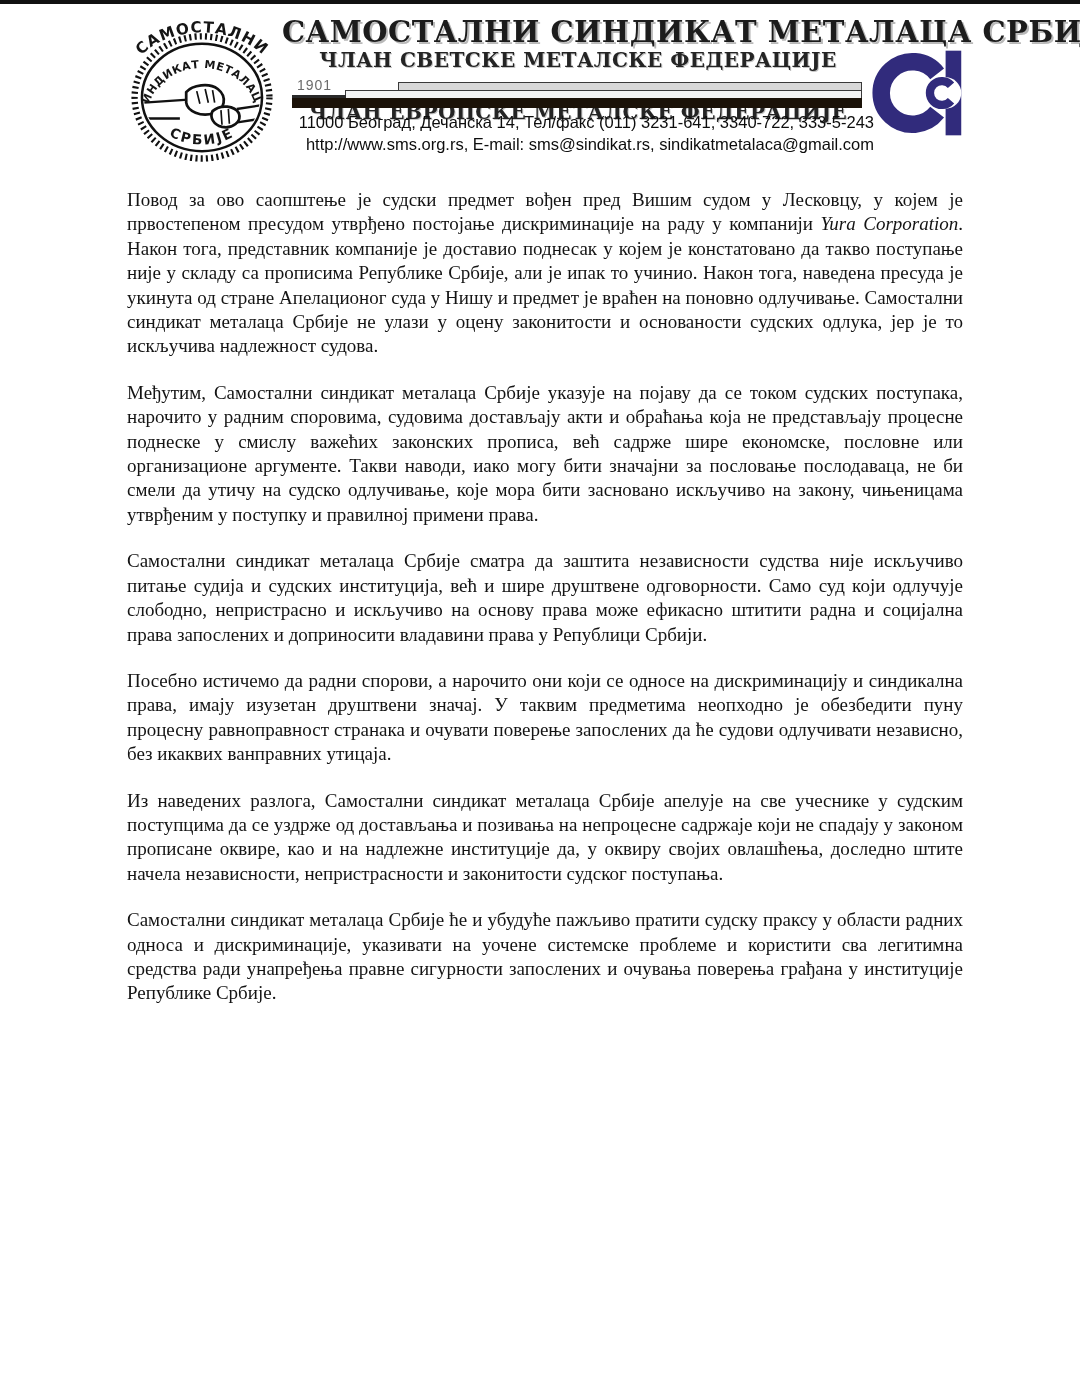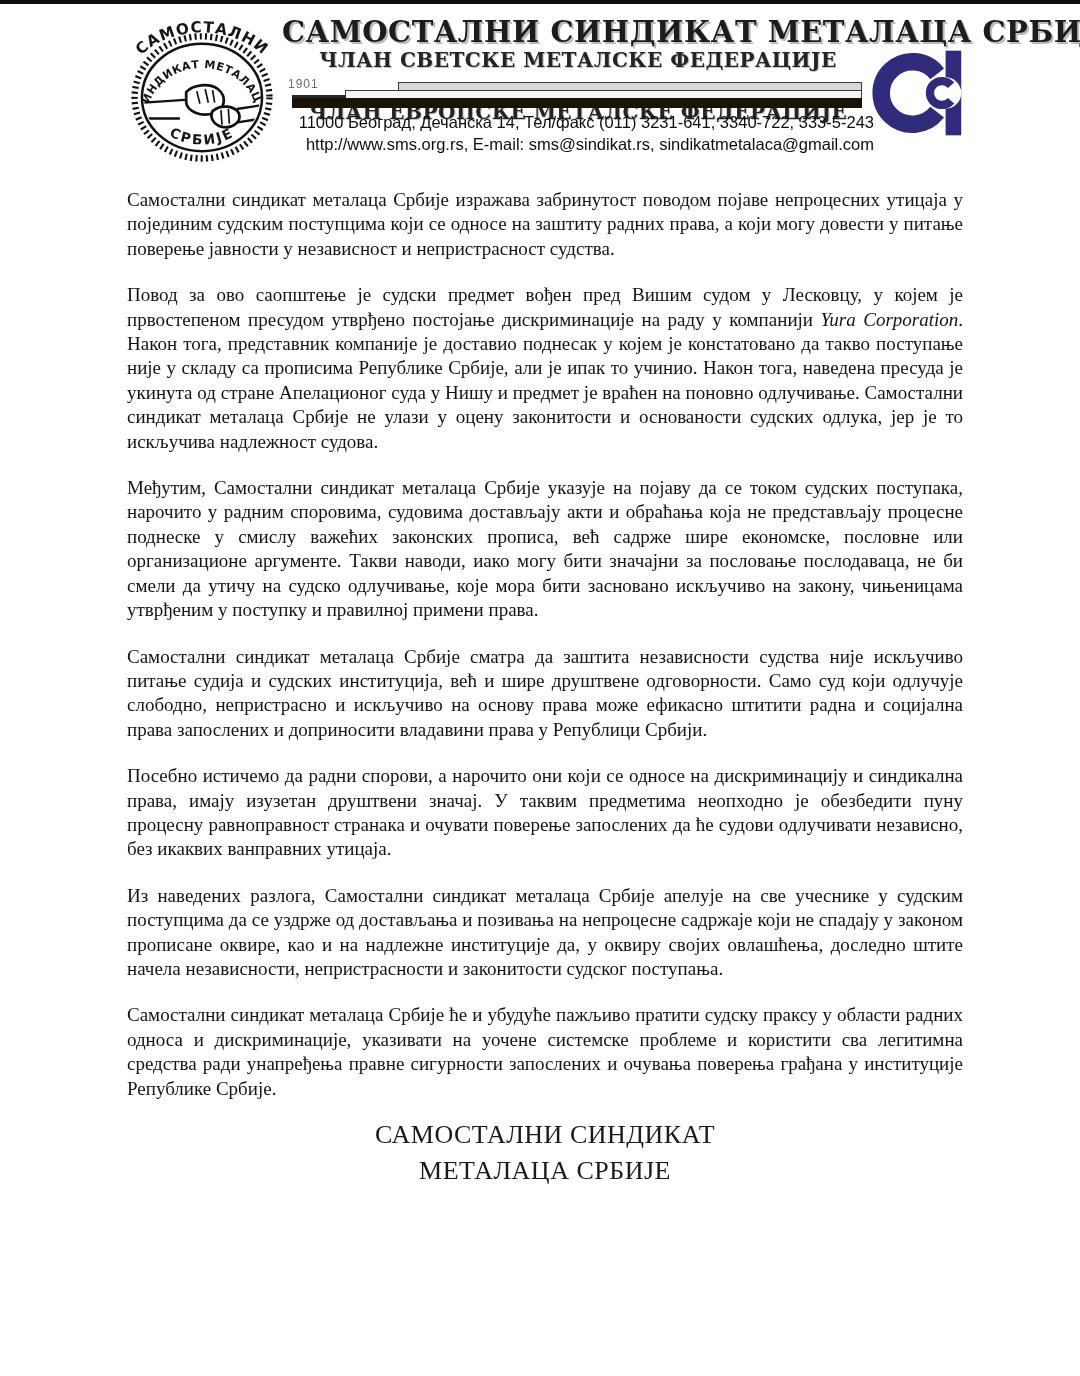--- a/index.html
+++ b/index.html
@@ -16,22 +16,22 @@
     font-family:"DejaVu Serif",serif;font-weight:bold;font-size:29px;line-height:32px;
     letter-spacing:0.5px;color:#1c1c1c;text-shadow:2px 2px 0 #b9b9b9;white-space:nowrap;
   }
   .org-sub{
     position:absolute;left:282px;width:592px;text-align:center;
     font-family:"DejaVu Serif",serif;font-weight:bold;font-size:20px;line-height:20px;
     letter-spacing:0.5px;color:#242424;text-shadow:1px 1px 0 #c4c4c4;white-space:nowrap;
   }
   .sub1{top:50px;} .sub2{top:62px;margin-top:40px;}
   .year{
-    position:absolute;left:288px;top:77px;font-family:"Liberation Sans",sans-serif;
-    font-size:12px;color:#6b6b6b;letter-spacing:1px;
+    position:absolute;left:297px;top:77px;font-family:"Liberation Sans",sans-serif;
+    font-size:14px;color:#6b6b6b;letter-spacing:1px;
   }
   .bar{position:absolute;box-sizing:border-box;}
   .bar-gray {left:398px;top:82px;width:464px;height:9px;background:#d8d8d8;border:1px solid #3a3a3a;}
   .bar-white{left:345px;top:90px;width:517px;height:9px;background:#f4f4f4;border:1px solid #3a3a3a;}
   .bar-black{left:292px;top:98px;width:570px;height:10px;background:#1b1208;}
   .bar-underline{left:292px;top:95px;width:54px;height:3px;background:#2a2a2a;}
   .addr{
     position:absolute;left:282px;width:592px;text-align:right;
     font-family:"Liberation Sans",sans-serif;font-size:16.5px;line-height:21px;color:#0d0d0d;
     white-space:nowrap;
@@ -115,29 +115,24 @@
     <svg class="ccc" viewBox="0 0 100 104">
       <path d="M 70.8 31.1 A 34 34 0 1 0 70.8 72.9" fill="none" stroke="#312b7c" stroke-width="19"></path>
       <rect x="80" y="6" width="17" height="92" fill="#312b7c"></rect>
       <circle cx="80" cy="52" r="17" fill="#ffffff"></circle>
       <path d="M 85.9 43.6 A 13 13 0 1 0 85.9 60.4" fill="none" stroke="#312b7c" stroke-width="9"></path>
     </svg>
   </div>
 
   <div class="content">
 
-    <p>Самостални синдикат металаца Србије изражава забринутост поводом појаве непроцесних утицаја у појединим судским поступцима који се односе на заштиту радних права, а који могу довести у питање поверење јавности у независност и непристрасност судства.</p>
 
     <p><span>Повод за ово саопштење је судски предмет вођен пред Вишим судом у Лесковцу, у којем је првостепеном пресудом утврђено постојање дискриминације на раду у компанији </span><span class="it">Yura Corporation</span><span>. Након тога, представник компаније је доставио поднесак у којем је констатовано да такво поступање није у складу са прописима Републике Србије, али је ипак то учинио. Након тога, наведена пресуда је укинута од стране Апелационог суда у Нишу и предмет је враћен на поновно одлучивање. Самостални синдикат металаца Србије не улази у оцену законитости и основаности судских одлука, јер је то искључива надлежност судова.</span></p>
 
     <p>Међутим, Самостални синдикат металаца Србије указује на појаву да се током судских поступака, нарочито у радним споровима, судовима достављају акти и обраћања која не представљају процесне поднеске у смислу важећих законских прописа, већ садрже шире економске, пословне или организационе аргументе. Такви наводи, иако могу бити значајни за пословање послодаваца, не би смели да утичу на судско одлучивање, које мора бити засновано искључиво на закону, чињеницама утврђеним у поступку и правилној примени права.</p>
     <p>Самостални синдикат металаца Србије сматра да заштита независности судства није искључиво питање судија и судских институција, већ и шире друштвене одговорности. Само суд који одлучује слободно, непристрасно и искључиво на основу права може ефикасно штитити радна и социјална права запослених и доприносити владавини права у Републици Србији.</p>
     <p>Посебно истичемо да радни спорови, а нарочито они који се односе на дискриминацију и синдикална права, имају изузетан друштвени значај. У таквим предметима неопходно је обезбедити пуну процесну равноправност странака и очувати поверење запослених да ће судови одлучивати независно, без икаквих ванправних утицаја.</p>
     <p>Из наведених разлога, Самостални синдикат металаца Србије апелује на све учеснике у судским поступцима да се уздрже од достављања и позивања на непроцесне садржаје који не спадају у законом прописане оквире, као и на надлежне институције да, у оквиру својих овлашћења, доследно штите начела независности, непристрасности и законитости судског поступања.</p>
     <p>Самостални синдикат металаца Србије ће и убудуће пажљиво пратити судску праксу у области радних односа и дискриминације, указивати на уочене системске проблеме и користити сва легитимна средства ради унапређења правне сигурности запослених и очувања поверења грађана у институције Републике Србије.</p>
 
-    <div class="sig">
-      <div>САМОСТАЛНИ СИНДИКАТ</div>
-      <div>МЕТАЛАЦА СРБИЈЕ</div>
-    </div>
   </div>
 
 </div>
 
 </body></html>

